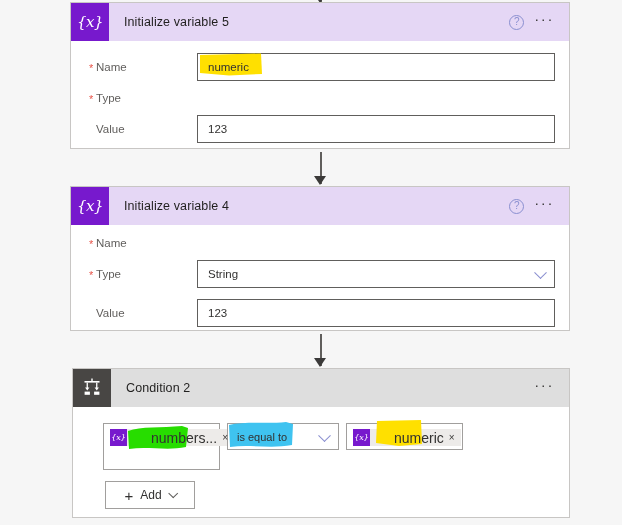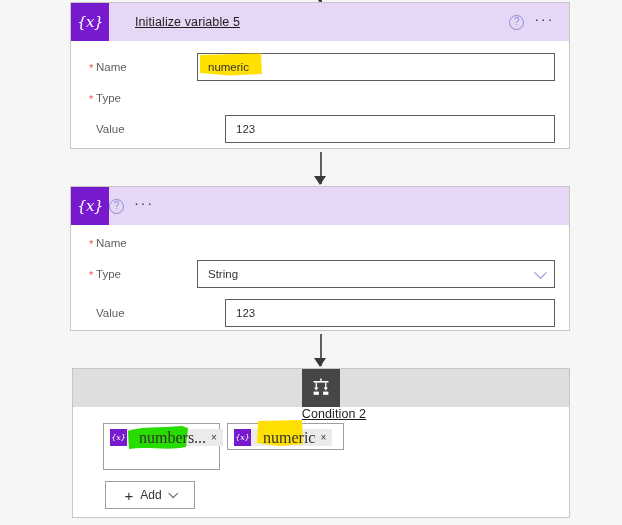--- a/index.html
+++ b/index.html
@@ -30,59 +30,58 @@
   .card {
     position: absolute;
     background: #ffffff;
     border: 1px solid #c8c6c4;
   }
   .card-header {
     display: flex; align-items: center;
     height: 38px;
     background: #e5d7f5;
   }
-  .card-header.cond { background: #dedede; flex-direction: column; }
+  .card-header.cond { background: #dedede; }
   .hdr-icon {
     width: 38px; height: 38px; flex: 0 0 38px;
     background: #7719cd;
     display: flex; align-items: center; justify-content: center;
     color: #ffffff;
   }
   .hdr-icon.cond-icon { background: #484644; }
   .hdr-icon .vartxt {
     font-family: "DejaVu Serif", serif;
     font-size: 15px; font-style: italic; line-height: 1;
     letter-spacing: -0.5px;
   }
   .hdr-title {
     flex: 1 1 auto;
-    padding-left: 26px;
+    padding-left: 15px;
     font-size: 12.5px;
     color: #201f1e;
     letter-spacing: .1px;
-    text-decoration: underline;
   }
   .hdr-help {
     flex: 0 0 auto; margin-right: 10px;
     width: 15px; height: 15px; border-radius: 50%;
     border: 1px solid #8a8fd0;
     color: #8a8fd0; font-size: 10px;
     display: flex; align-items: center; justify-content: center;
     line-height: 1;
   }
   .hdr-dots {
     flex: 0 0 auto; margin-right: 15px;
     color: #3b3a39; font-size: 15px; letter-spacing: 1.6px;
     line-height: 8px; padding-bottom: 6px;
   }
 
   
   .card-body { padding: 12px 14px 14px 18px; }
   .frow { display: flex; align-items: center; margin-bottom: 11px; }
-  .frow:last-child { margin-bottom: 8px; gap: 28px; }
+  .frow:last-child { margin-bottom: 8px; }
   .flabel {
     width: 108px; flex: 0 0 108px;
     font-size: 11.5px; color: #605e5c;
     position: relative; padding-left: 7px;
   }
   .flabel .req {
     position: absolute; left: 0; top: 1px;
     color: #e8554a; font-size: 11px;
   }
   .fctl {
@@ -125,23 +124,23 @@
     background: #edebe9;
   }
   .token .tok-ico {
     width: 17px; height: 17px; flex: 0 0 17px;
     background: #7719cd; color: #fff;
     display: flex; align-items: center; justify-content: center;
     font-family: "DejaVu Serif", serif;
     font-size: 8px; font-style: italic; line-height: 1;
   }
   .token .tok-label {
-    font-size: 16px; color: #323130;
-    padding: 0 5px 0 12px; white-space: nowrap;
-    position: relative; z-index: 2; font-family: Liberation Serif, serif;
+    font-size: 14px; color: #323130;
+    padding: 0 5px 0 24px; white-space: nowrap;
+    position: relative; z-index: 2;
   }
   .token .tok-x {
     font-size: 10px; color: #3b3a39;
     padding-right: 6px; position: relative; z-index: 2;
   }
   .cbox.operator .op-label {
     font-size: 11px; color: #323130; padding-left: 9px;
     position: relative; z-index: 2;
   }
 
@@ -217,20 +216,21 @@
   <div class="connector" style="left:311px; top:152px; height:32px;">
     <div class="stem"></div>
       <div class="head"></div>
   </div>
 
   <div class="card" style="left:70px; top:186px; width:500px; height:145px;">
     <div class="card-header">
       <div class="hdr-icon">
         <span class="vartxt">{x}</span>
       </div>
+      <div class="hdr-title">Initialize variable 4</div>
       <div class="hdr-help">?</div>
       <div class="hdr-dots">···</div>
     </div>
     <div class="card-body">
 
       <div class="frow">
         <div class="flabel">
           <span class="req">*</span>
           <span>Name</span>
         </div>
@@ -289,20 +289,27 @@
           <div class="token">
             <span class="tok-ico">{x}</span>
             <svg class="mark" style="left:17px; top:-4px;" width="62" height="28" viewBox="0 0 62 28">
               <path d="M1,6 C14,1 34,3 55,1 L61,3 L59,22 C40,26 20,21 2,24 Z" fill="#27dd00"></path>
             </svg>
             <span class="tok-label">numbers...</span>
             <span class="tok-x">×</span>
           </div>
         </div>
 
+        <div class="cbox operator">
+          <svg class="mark" style="left:0px; top:-4px;" width="66" height="33" viewBox="0 0 66 33">
+            <path d="M1,5 C16,1 40,4 58,2 L65,4 L64,25 C42,29 22,24 2,27 Z" fill="#3fc3f0"></path>
+          </svg>
+          <span class="op-label">is equal to</span>
+          <span class="chev"></span>
+        </div>
 
         <div class="cbox operand2">
           <div class="token">
             <span class="tok-ico">{x}</span>
             <svg class="mark" style="left:22px; top:-9px;" width="48" height="27" viewBox="0 0 48 27">
               <path d="M2,1 L46,0 L47,24 L24,26 L1,23 Z" fill="#ffe000"></path>
             </svg>
             <span class="tok-label">numeric</span>
             <span class="tok-x">×</span>
           </div>

